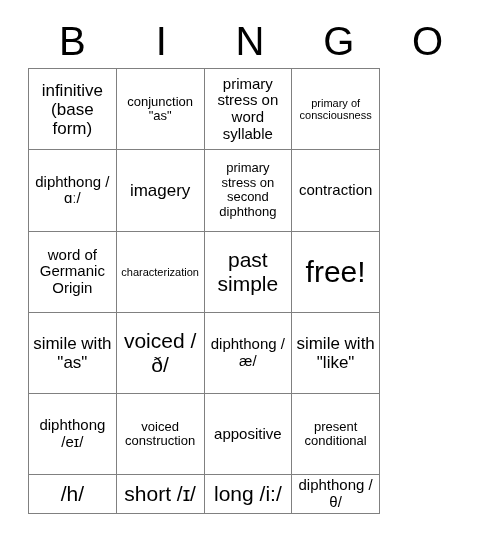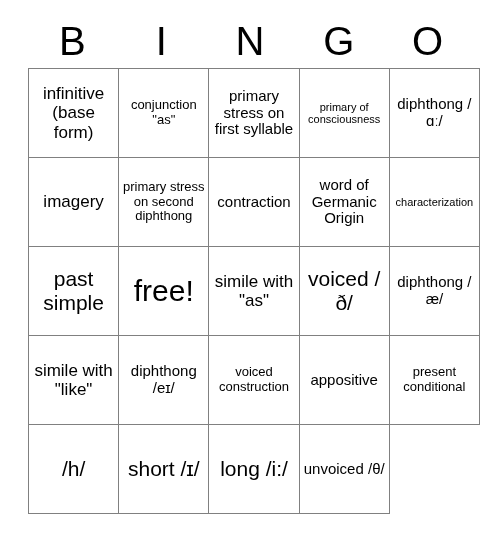--- a/index.html
+++ b/index.html
@@ -38,24 +38,24 @@
     font-weight: 400;
     line-height: 1;
     letter-spacing: 0;
     color: #000000;
   }
   
   #grid {
     position: absolute;
     left: 28px;
     top: 68px;
-    width: 452px;
+    width: 352px;
     height: 446px;
     display: grid;
-    grid-template-columns: repeat(5, 1fr);
+    grid-template-columns: repeat(4, 1fr);
     grid-template-rows: repeat(5, 1fr);
     border-top: 1px solid #808080;
     border-left: 1px solid #808080;
     box-sizing: border-box;
     background: #ffffff;
   }
   .cell {
     border-right: 1px solid #808080;
     border-bottom: 1px solid #808080;
     box-sizing: border-box;
@@ -97,21 +97,21 @@
 
   <div id="grid">
 
     <div class="cell">
         <span class="cell-text fs-l">infinitive (base form)</span>
       </div>
     <div class="cell">
         <span class="cell-text fs-s">conjunction "as"</span>
       </div>
     <div class="cell">
-        <span class="cell-text fs-m">primary stress on first syllable</span>
+        <span class="cell-text fs-m">primary stress on word syllable</span>
       </div>
     <div class="cell">
         <span class="cell-text fs-xs">primary of consciousness</span>
       </div>
     <div class="cell">
         <span class="cell-text fs-m">diphthong /ɑː/</span>
       </div>
 
     <div class="cell">
         <span class="cell-text fs-l">imagery</span>
@@ -164,17 +164,17 @@
     <div class="cell">
         <span class="cell-text fs-xl">/h/</span>
       </div>
     <div class="cell">
         <span class="cell-text fs-xl">short /ɪ/</span>
       </div>
     <div class="cell">
         <span class="cell-text fs-xl">long /i:/</span>
       </div>
     <div class="cell">
-        <span class="cell-text fs-m">unvoiced /θ/</span>
+        <span class="cell-text fs-m">diphthong /θ/</span>
       </div>
 
   </div>
 </div>
 
 </body></html>

